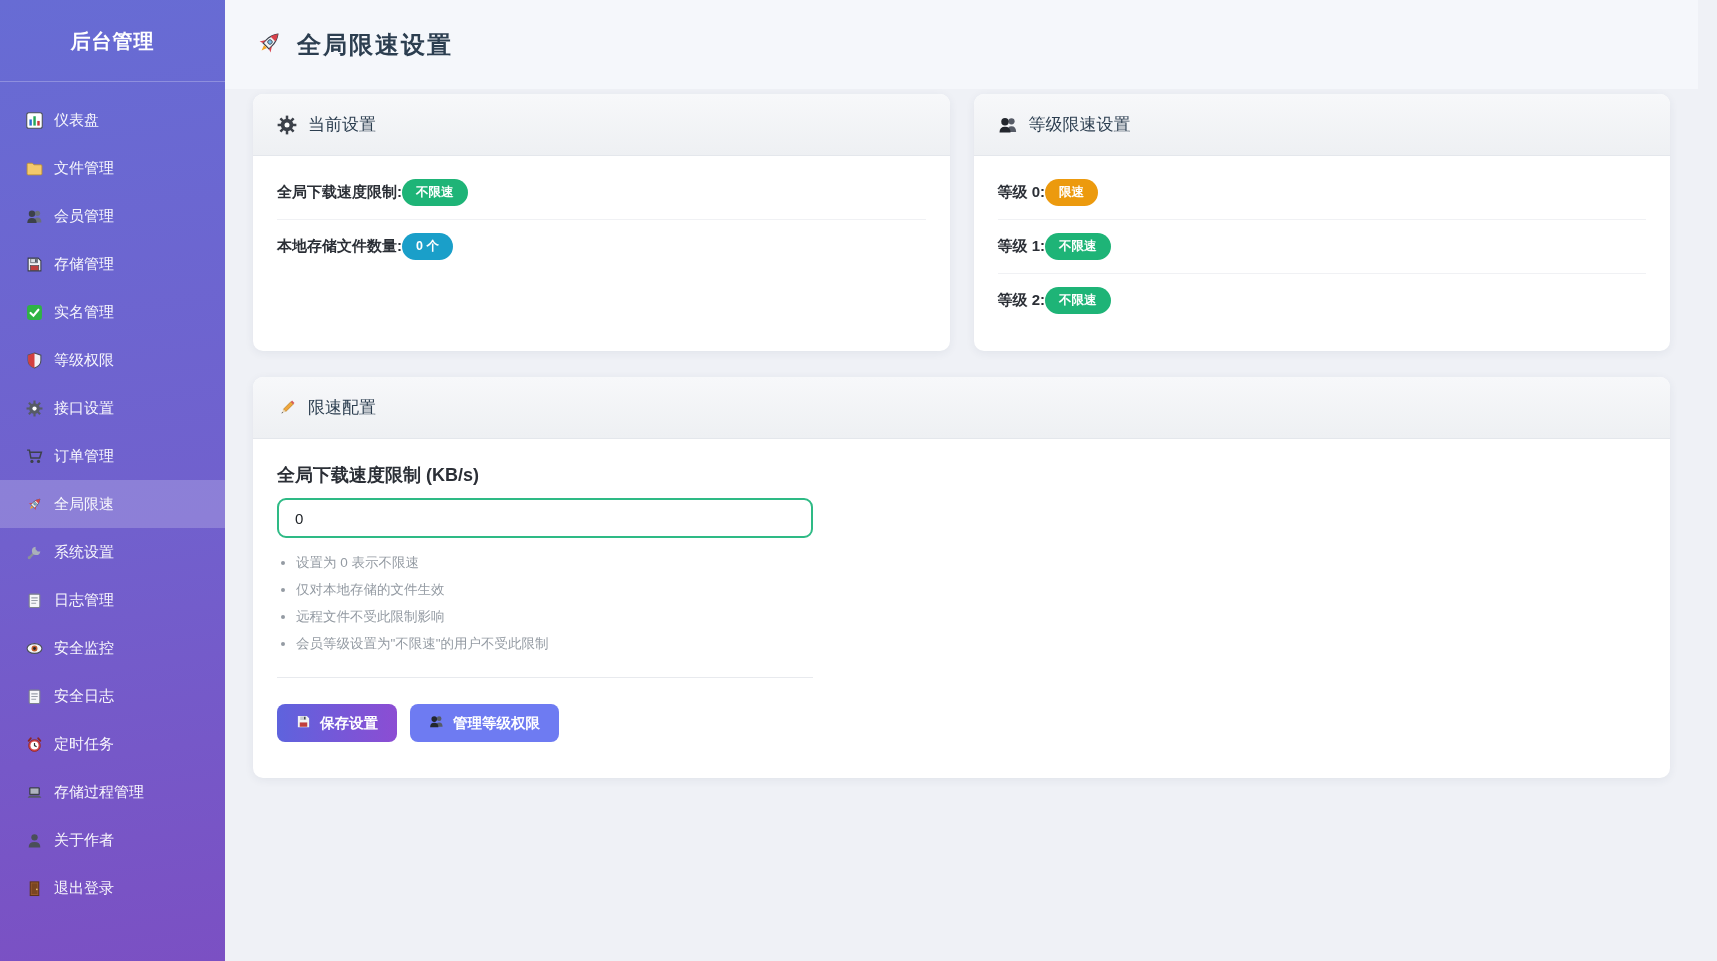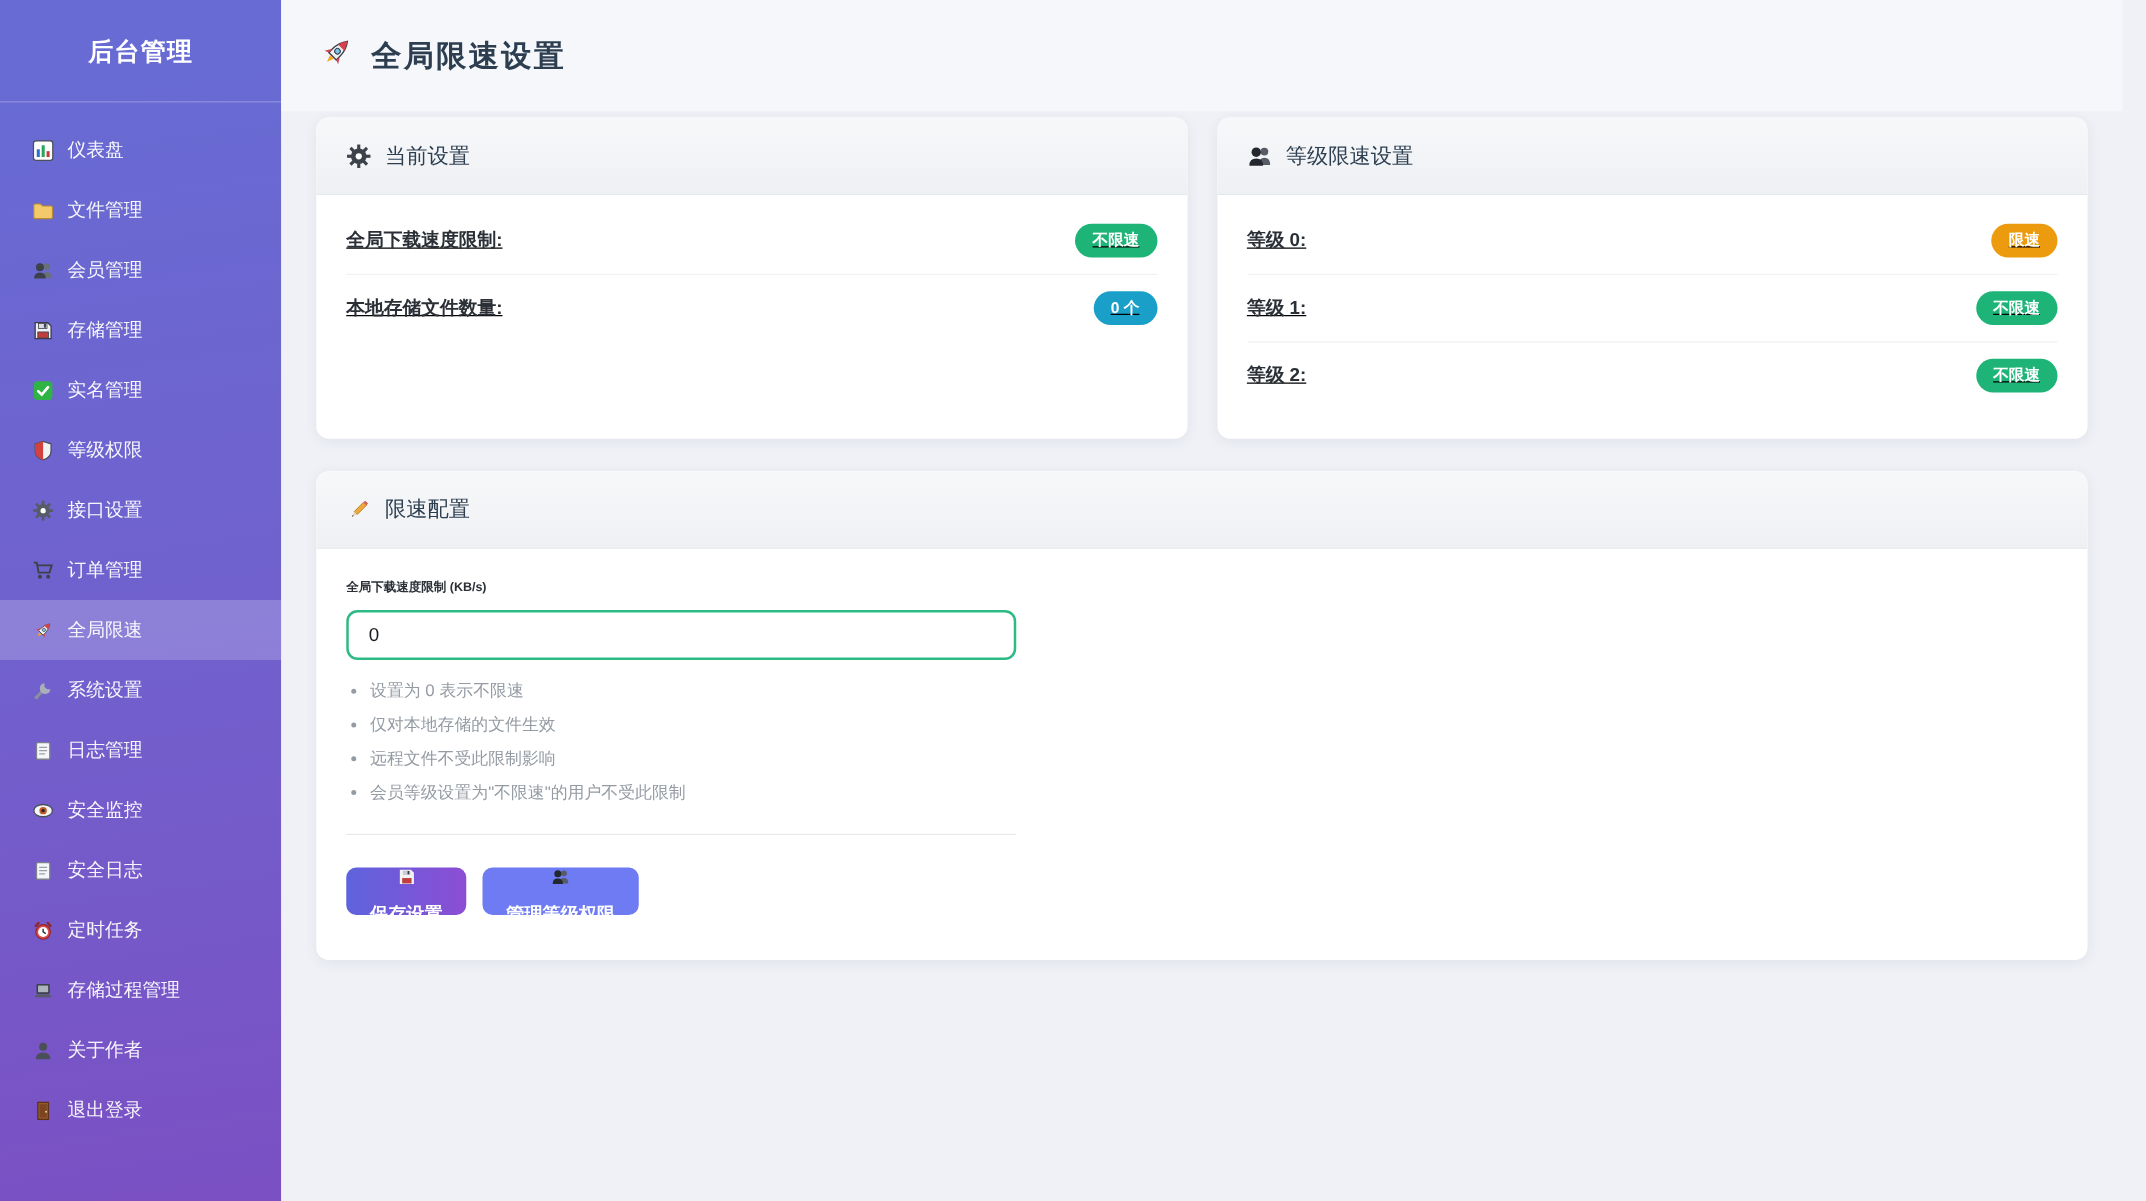--- a/index.html
+++ b/index.html
@@ -26,37 +26,37 @@
 
   .content { padding:5px 28px 0 28px; }
   .cards-row { display:grid; grid-template-columns:1fr 1fr; gap:24px; }
 
   .card { background:#fff; border-radius:10px; box-shadow:0 2px 10px rgba(40,50,80,0.07); overflow:hidden; }
   .card-header { display:flex; align-items:center; gap:11px; padding:19px 24px; background:linear-gradient(180deg,#f7f8fa 0%,#eef0f3 100%); border-bottom:1px solid #e4e7ec; font-size:17px; font-weight:normal; color:#2c3e50; }
   .card-icon { display:inline-flex; }
   .card-icon svg { width:20px; height:20px; }
   .card-body { padding:10px 24px 24px; }
 
-  .info-row { display:flex; justify-content:space-between; align-items:center; padding:13px 0; border-bottom:1px solid #f0f1f4;text-decoration:underline; }
+  .info-row { display:flex; align-items:center; padding:13px 0; border-bottom:1px solid #f0f1f4; }
   .info-row:last-child { border-bottom:none; }
   .info-label { font-size:15px; font-weight:bold; color:#2b2f36; }
   .badge { color:#fff; font-size:12.5px; font-weight:bold; padding:5px 14px; border-radius:999px; white-space:nowrap; }
   .badge--green  { background:#1eb477; }
   .badge--cyan   { background:#1a9fc9; }
   .badge--orange { background:#ec9a0e; }
 
   .config-card { margin-top:26px; }
   .config-body { padding:24px 24px 36px; }
-  .input-label { font-size:10px; font-weight:bold; color:#2b2f36; margin-bottom:11px; }
+  .input-label { font-size:18px; font-weight:bold; color:#2b2f36; margin-bottom:11px; }
   .speed-input { display:block; width:536px; height:40px; border:2px solid #2eba85; border-radius:9px; padding:0 16px; font-size:15px; color:#1b1f24; outline:none; background:#fff; font-family:inherit; }
   .notes { margin:16px 0 0; padding-left:19px; color:#949ba3; font-size:13.5px; }
   .notes li { margin:9px 0; }
   .form-divider { width:536px; height:1px; background:#e8eaee; margin:24px 0 26px; }
   .btn-row { display:flex; gap:13px; }
-  .btn { display:inline-flex; align-items:center; gap:9px; height:38px; padding:0 19px; border:none; border-radius:8px; color:#fff; font-size:14.5px; font-weight:bold; font-family:Liberation Sans, sans-serif; cursor:pointer;flex-direction:column; }
+  .btn { display:inline-flex; align-items:center; gap:9px; height:38px; padding:0 19px; border:none; border-radius:8px; color:#fff; font-size:14.5px; font-weight:bold; font-family:Liberation Mono, monospace; cursor:pointer; }
   .btn-save { background:linear-gradient(90deg,#5e63dd 0%,#8c4dd3 100%); }
   .btn-manage { background:#6e7bf2; }
   .btn-icon svg { width:15px; height:15px; }
 </style>
 </head>
 <body>
 
 <div class="app">
 
   <aside class="sidebar">

